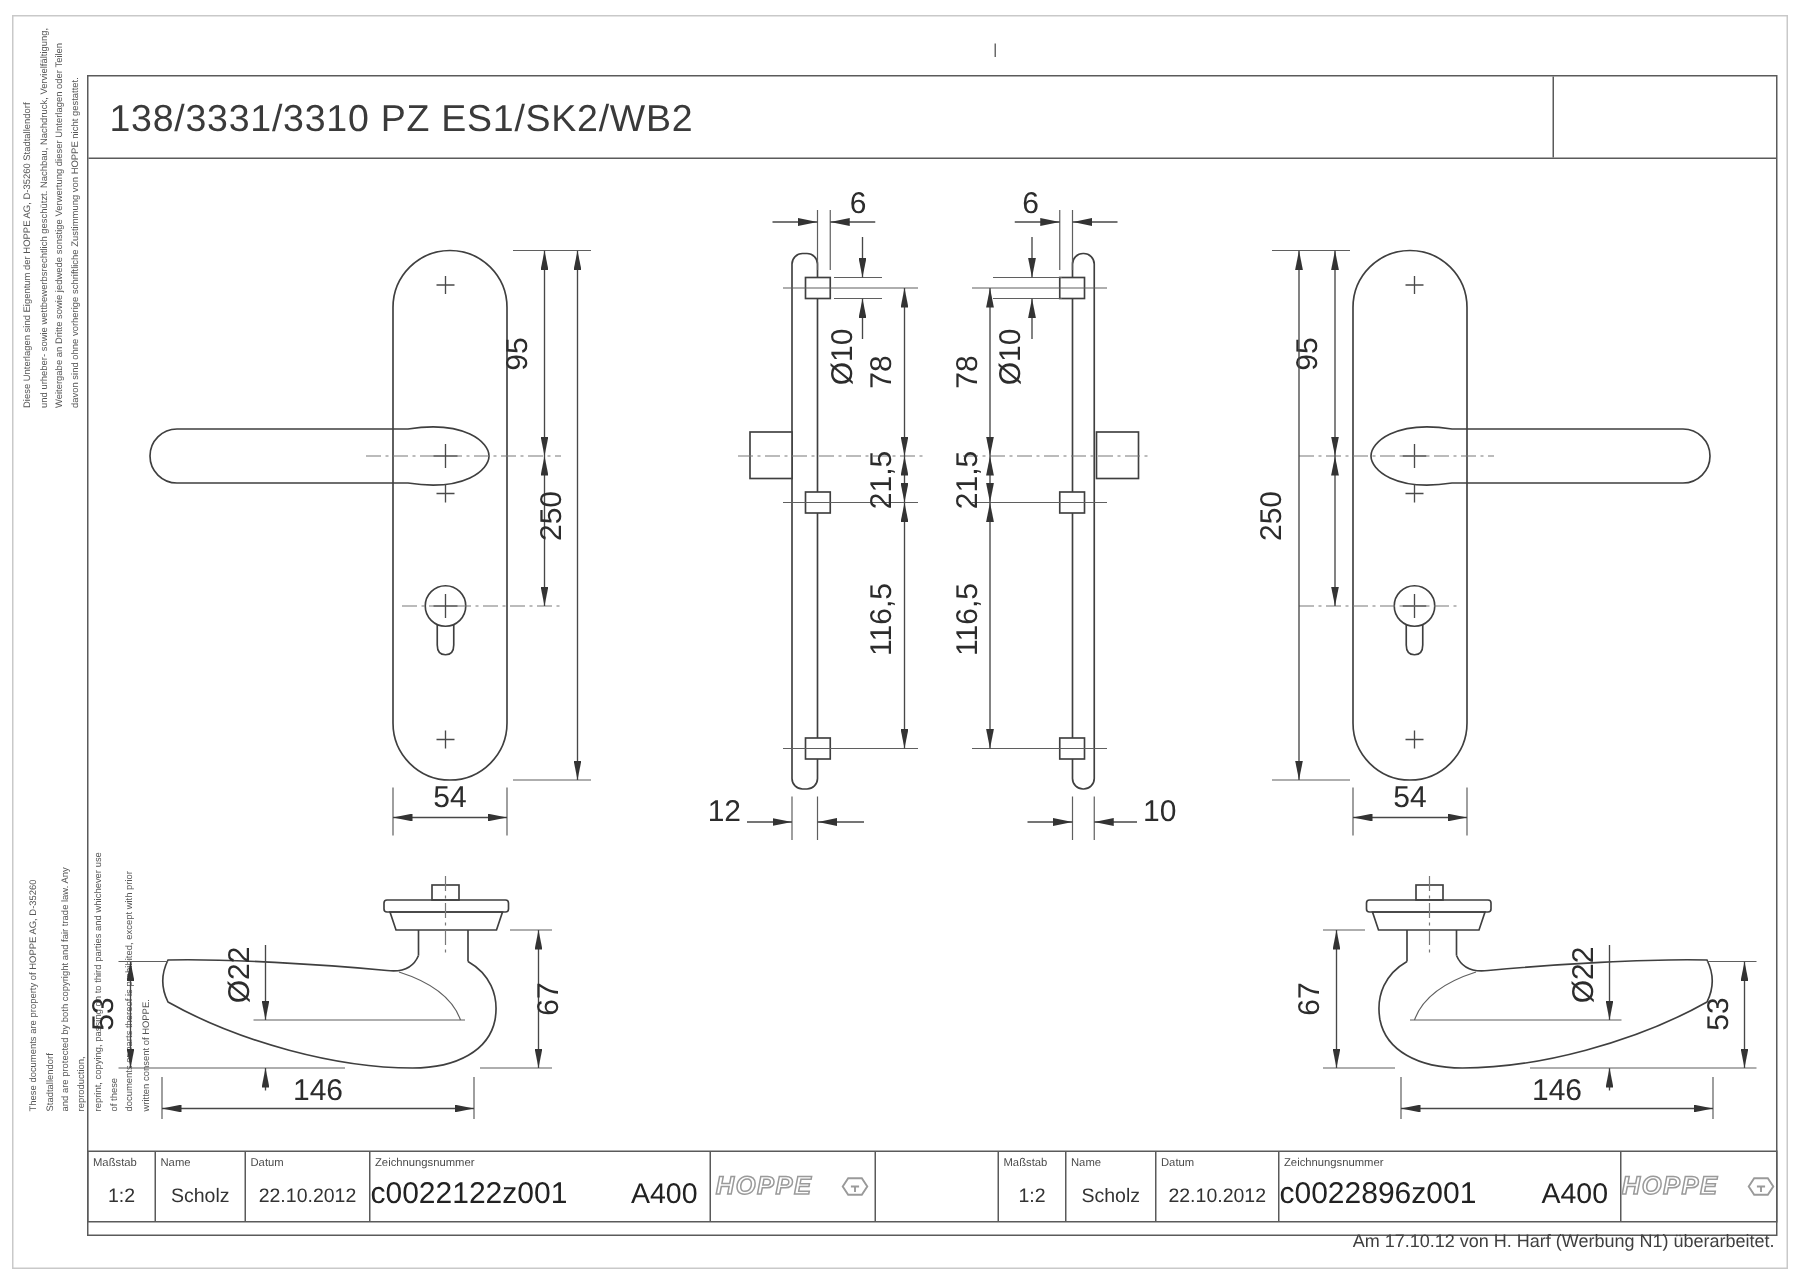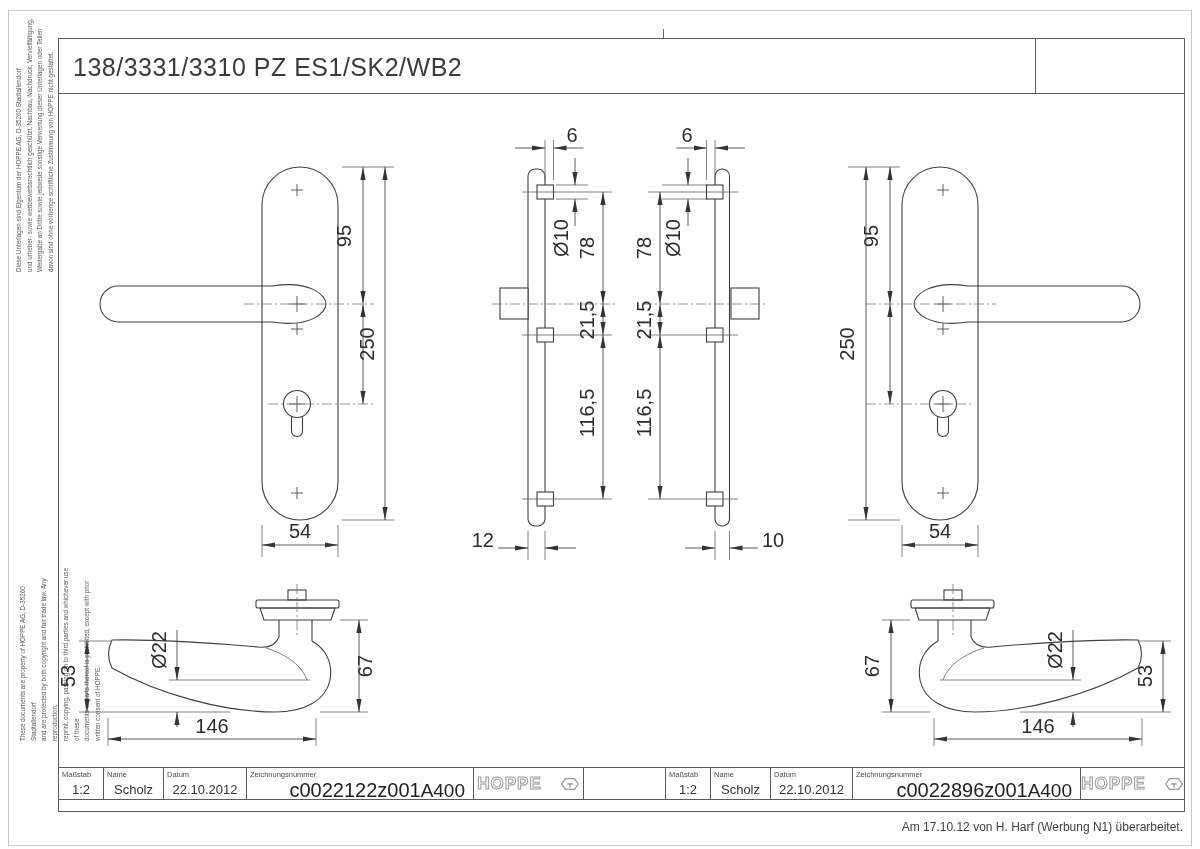--- a/index.html
+++ b/index.html
@@ -1,42 +1,42 @@
 <!DOCTYPE html>
 <html><head>
 <meta charset="utf-8">
 <style>
   html,body{margin:0;padding:0;background:#e8e8e8;}
   .page{position:relative;width:1200px;height:849px;background:#ffffff;overflow:hidden;
         font-family:"Liberation Sans",sans-serif;color:#2c2c2c;}
   .outer-border{position:absolute;left:8px;top:10px;right:8px;bottom:3px;border:1px solid #c9c9c9;}
-  .frame{position:absolute;left:58px;top:38px;width:1127px;height:774px;border:1px solid #5a5a5a;box-sizing:border-box;}
+  .frame{position:absolute;left:58px;top:50px;width:1127px;height:774px;border:1px solid #5a5a5a;box-sizing:border-box;}
   .title-row{position:absolute;left:0;top:0;width:100%;height:55px;border-bottom:1px solid #5a5a5a;box-sizing:border-box;}
   .title-text{position:absolute;left:14px;top:14px;font-size:25px;letter-spacing:0.5px;color:#3a3a3a;}
   .title-empty-cell{position:absolute;right:0;top:0;width:149px;height:54px;border-left:1px solid #5a5a5a;box-sizing:border-box;}
   .center-tick{position:absolute;left:663px;top:29px;width:1px;height:9px;background:#6a6a6a;}
 
   
   .side-note{position:absolute;transform-origin:0 0;transform:rotate(-90deg);
              font-size:6.3px;line-height:1.7;color:#555;white-space:pre-line;}
   .side-note-de{left:14px;top:272px;width:262px;}
   .side-note-en{left:18px;top:741px;width:178px;}
 
   
-  .titleblock{position:absolute;left:58px;top:767px;width:1127px;height:33px;display:flex;
+  .titleblock{position:absolute;left:58px;top:767px;width:1127px;height:48px;display:flex;
               border:1px solid #5a5a5a;box-sizing:border-box;}
   .tb-cell{position:relative;height:100%;border-right:1px solid #5a5a5a;box-sizing:border-box;
            display:flex;flex-direction:column;}
   .tb-cell:last-child{border-right:none;}
   .tb-label{font-size:7.5px;color:#4a4a4a;padding:2px 0 0 3px;}
   .tb-value{flex:1;display:flex;align-items:center;justify-content:center;font-size:13px;color:#333;}
   .tb-number-row{flex:1;display:flex;align-items:center;}
-  .tb-number{flex:1;text-align:right;font-size:20px;color:#222;}
+  .tb-number{flex:1;text-align:left;font-size:20px;color:#222;}
   .tb-rev{font-size:19px;color:#222;padding-right:8px;}
-  .tb-logo-cell{align-items:center;justify-content:center;flex-direction:row;display:flex;gap:18px;}
+  .tb-logo-cell{align-items:center;justify-content:center;flex-direction:row;display:flex;gap:18px;font-style:italic;}
   .hoppe-word{font-size:17px;font-weight:700;letter-spacing:1px;color:#fff;
               -webkit-text-stroke:1px #9a9a9a;text-stroke:1px #9a9a9a;}
   .tb-spacer{background:#fff;}
 
   .footnote{position:absolute;right:17px;top:820px;font-size:12px;color:#3f3f3f;}
 
   svg.drawing{position:absolute;left:0;top:0;}
   .ol{fill:none;stroke:#3f3f3f;stroke-width:1.1;}
   .olf{fill:#ffffff;stroke:#3f3f3f;stroke-width:1.1;}
   .thin{fill:none;stroke:#5f5f5f;stroke-width:0.8;}

